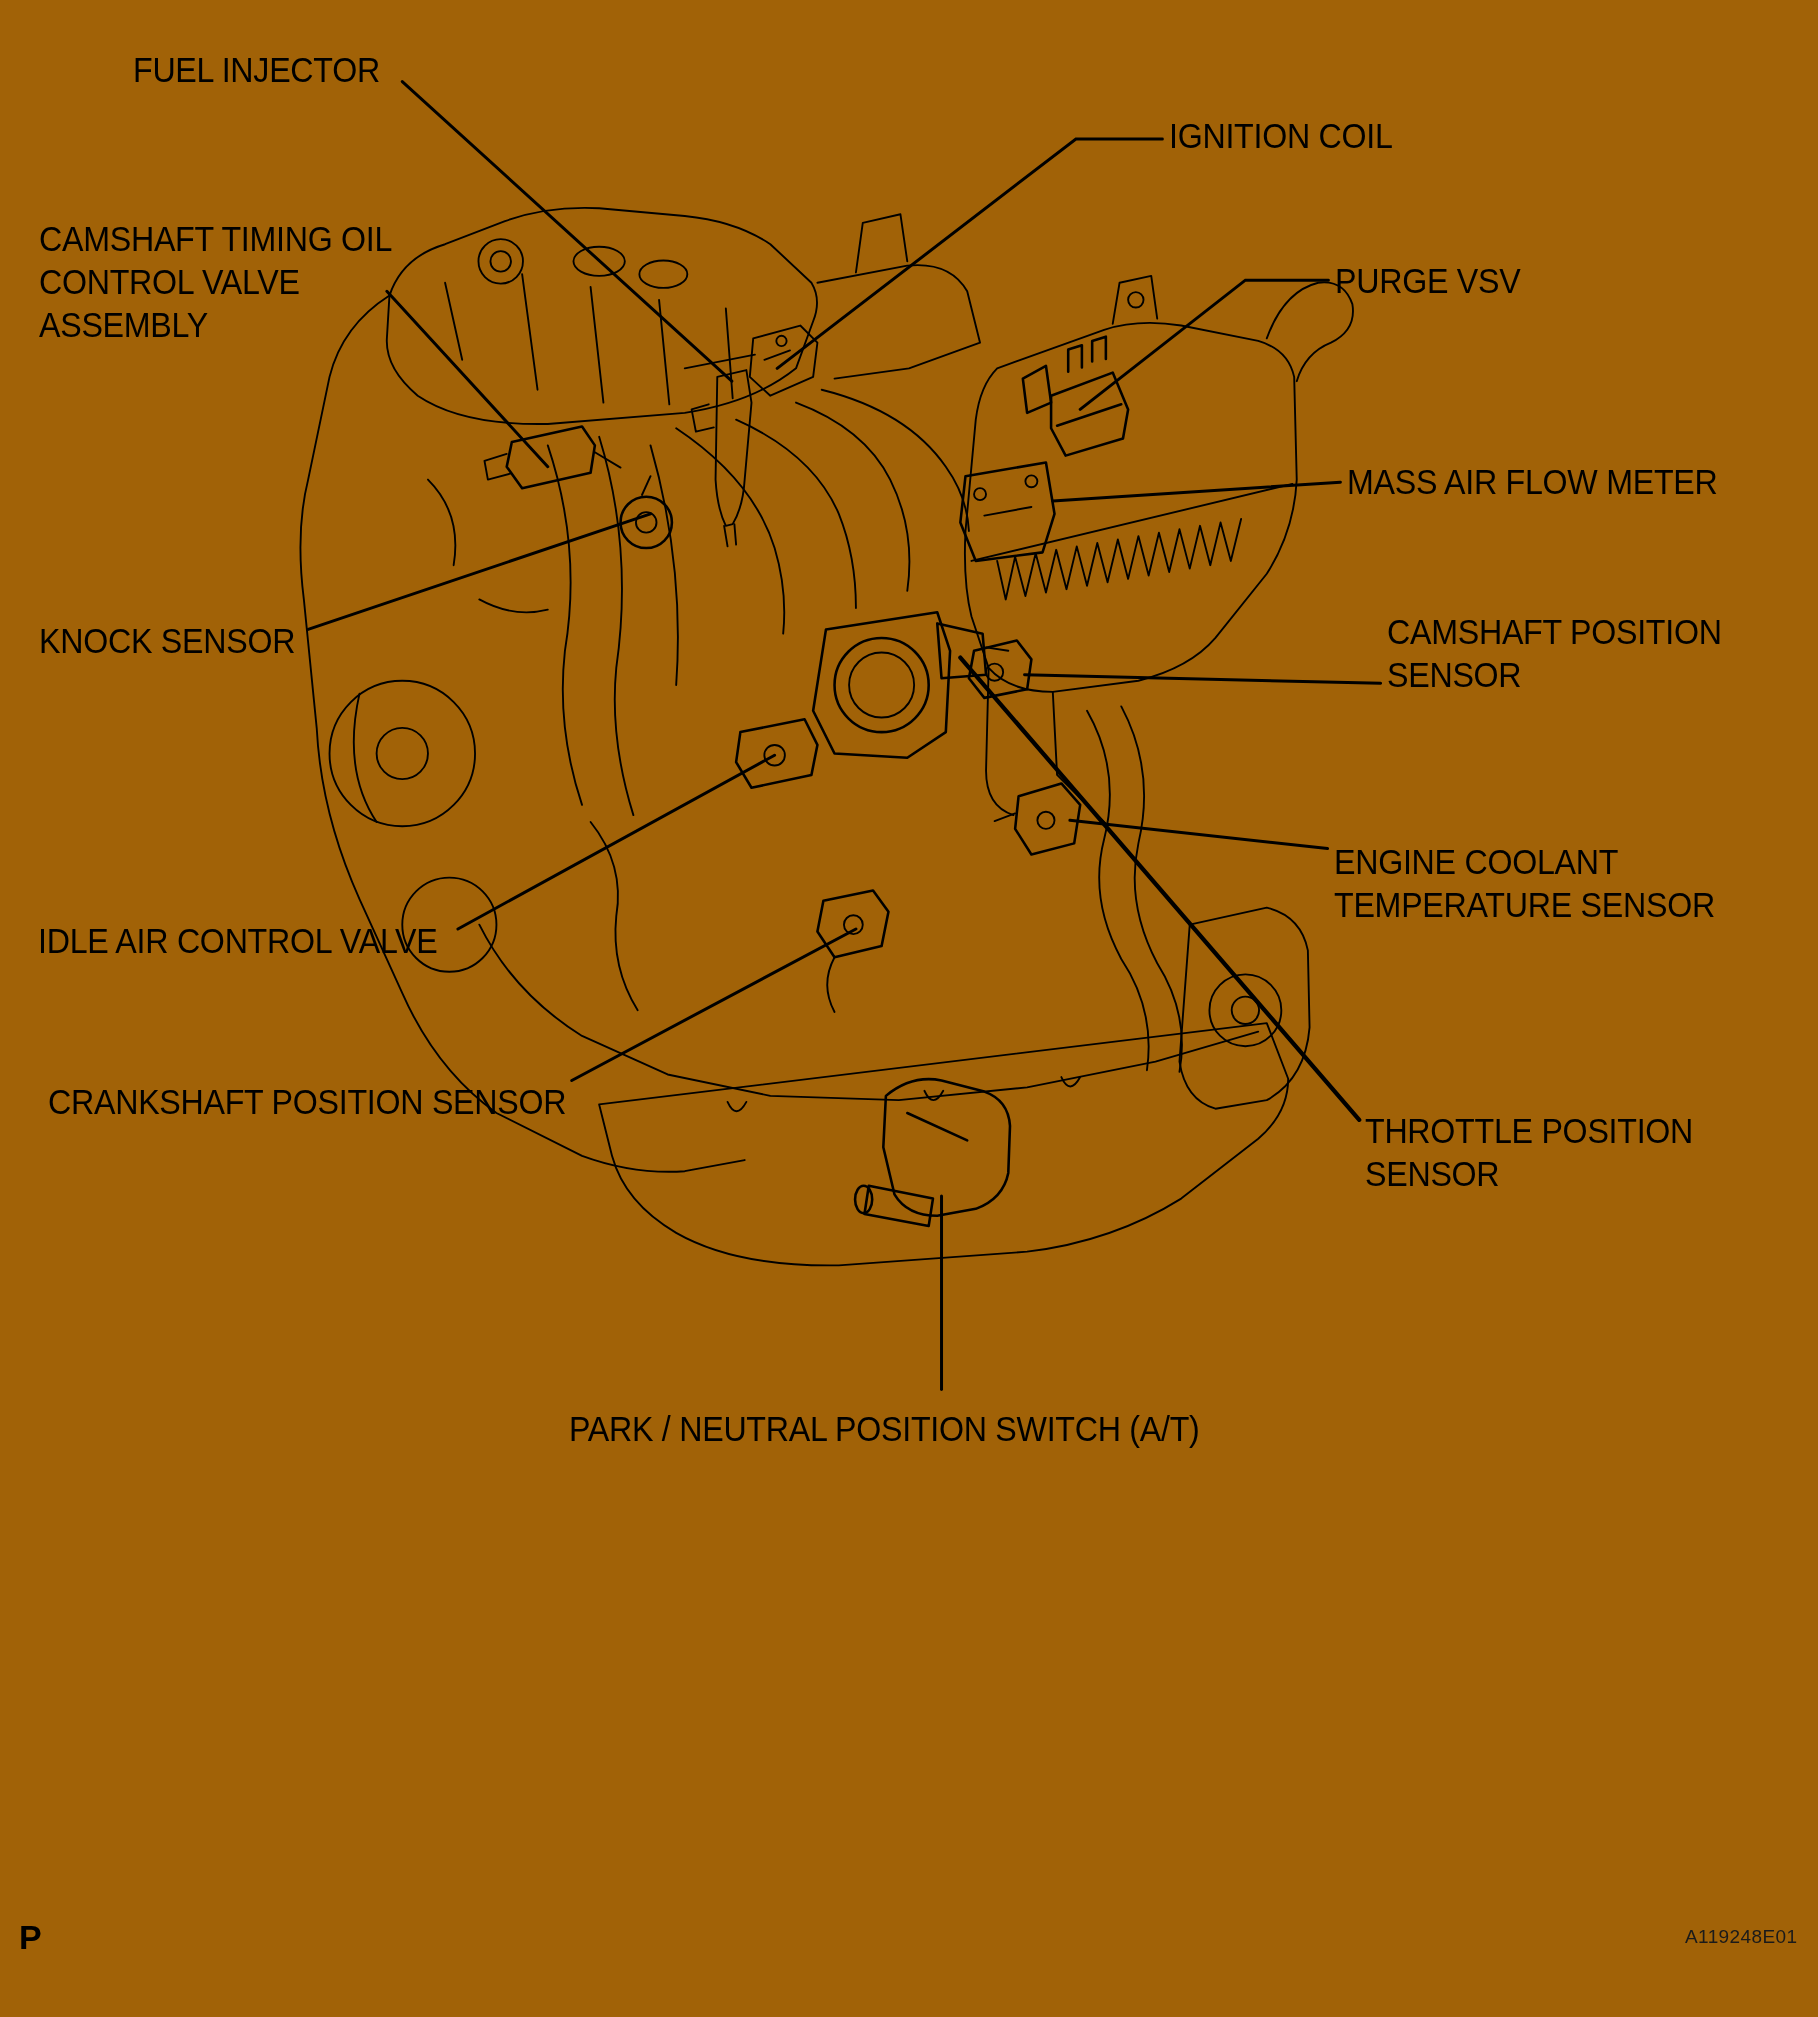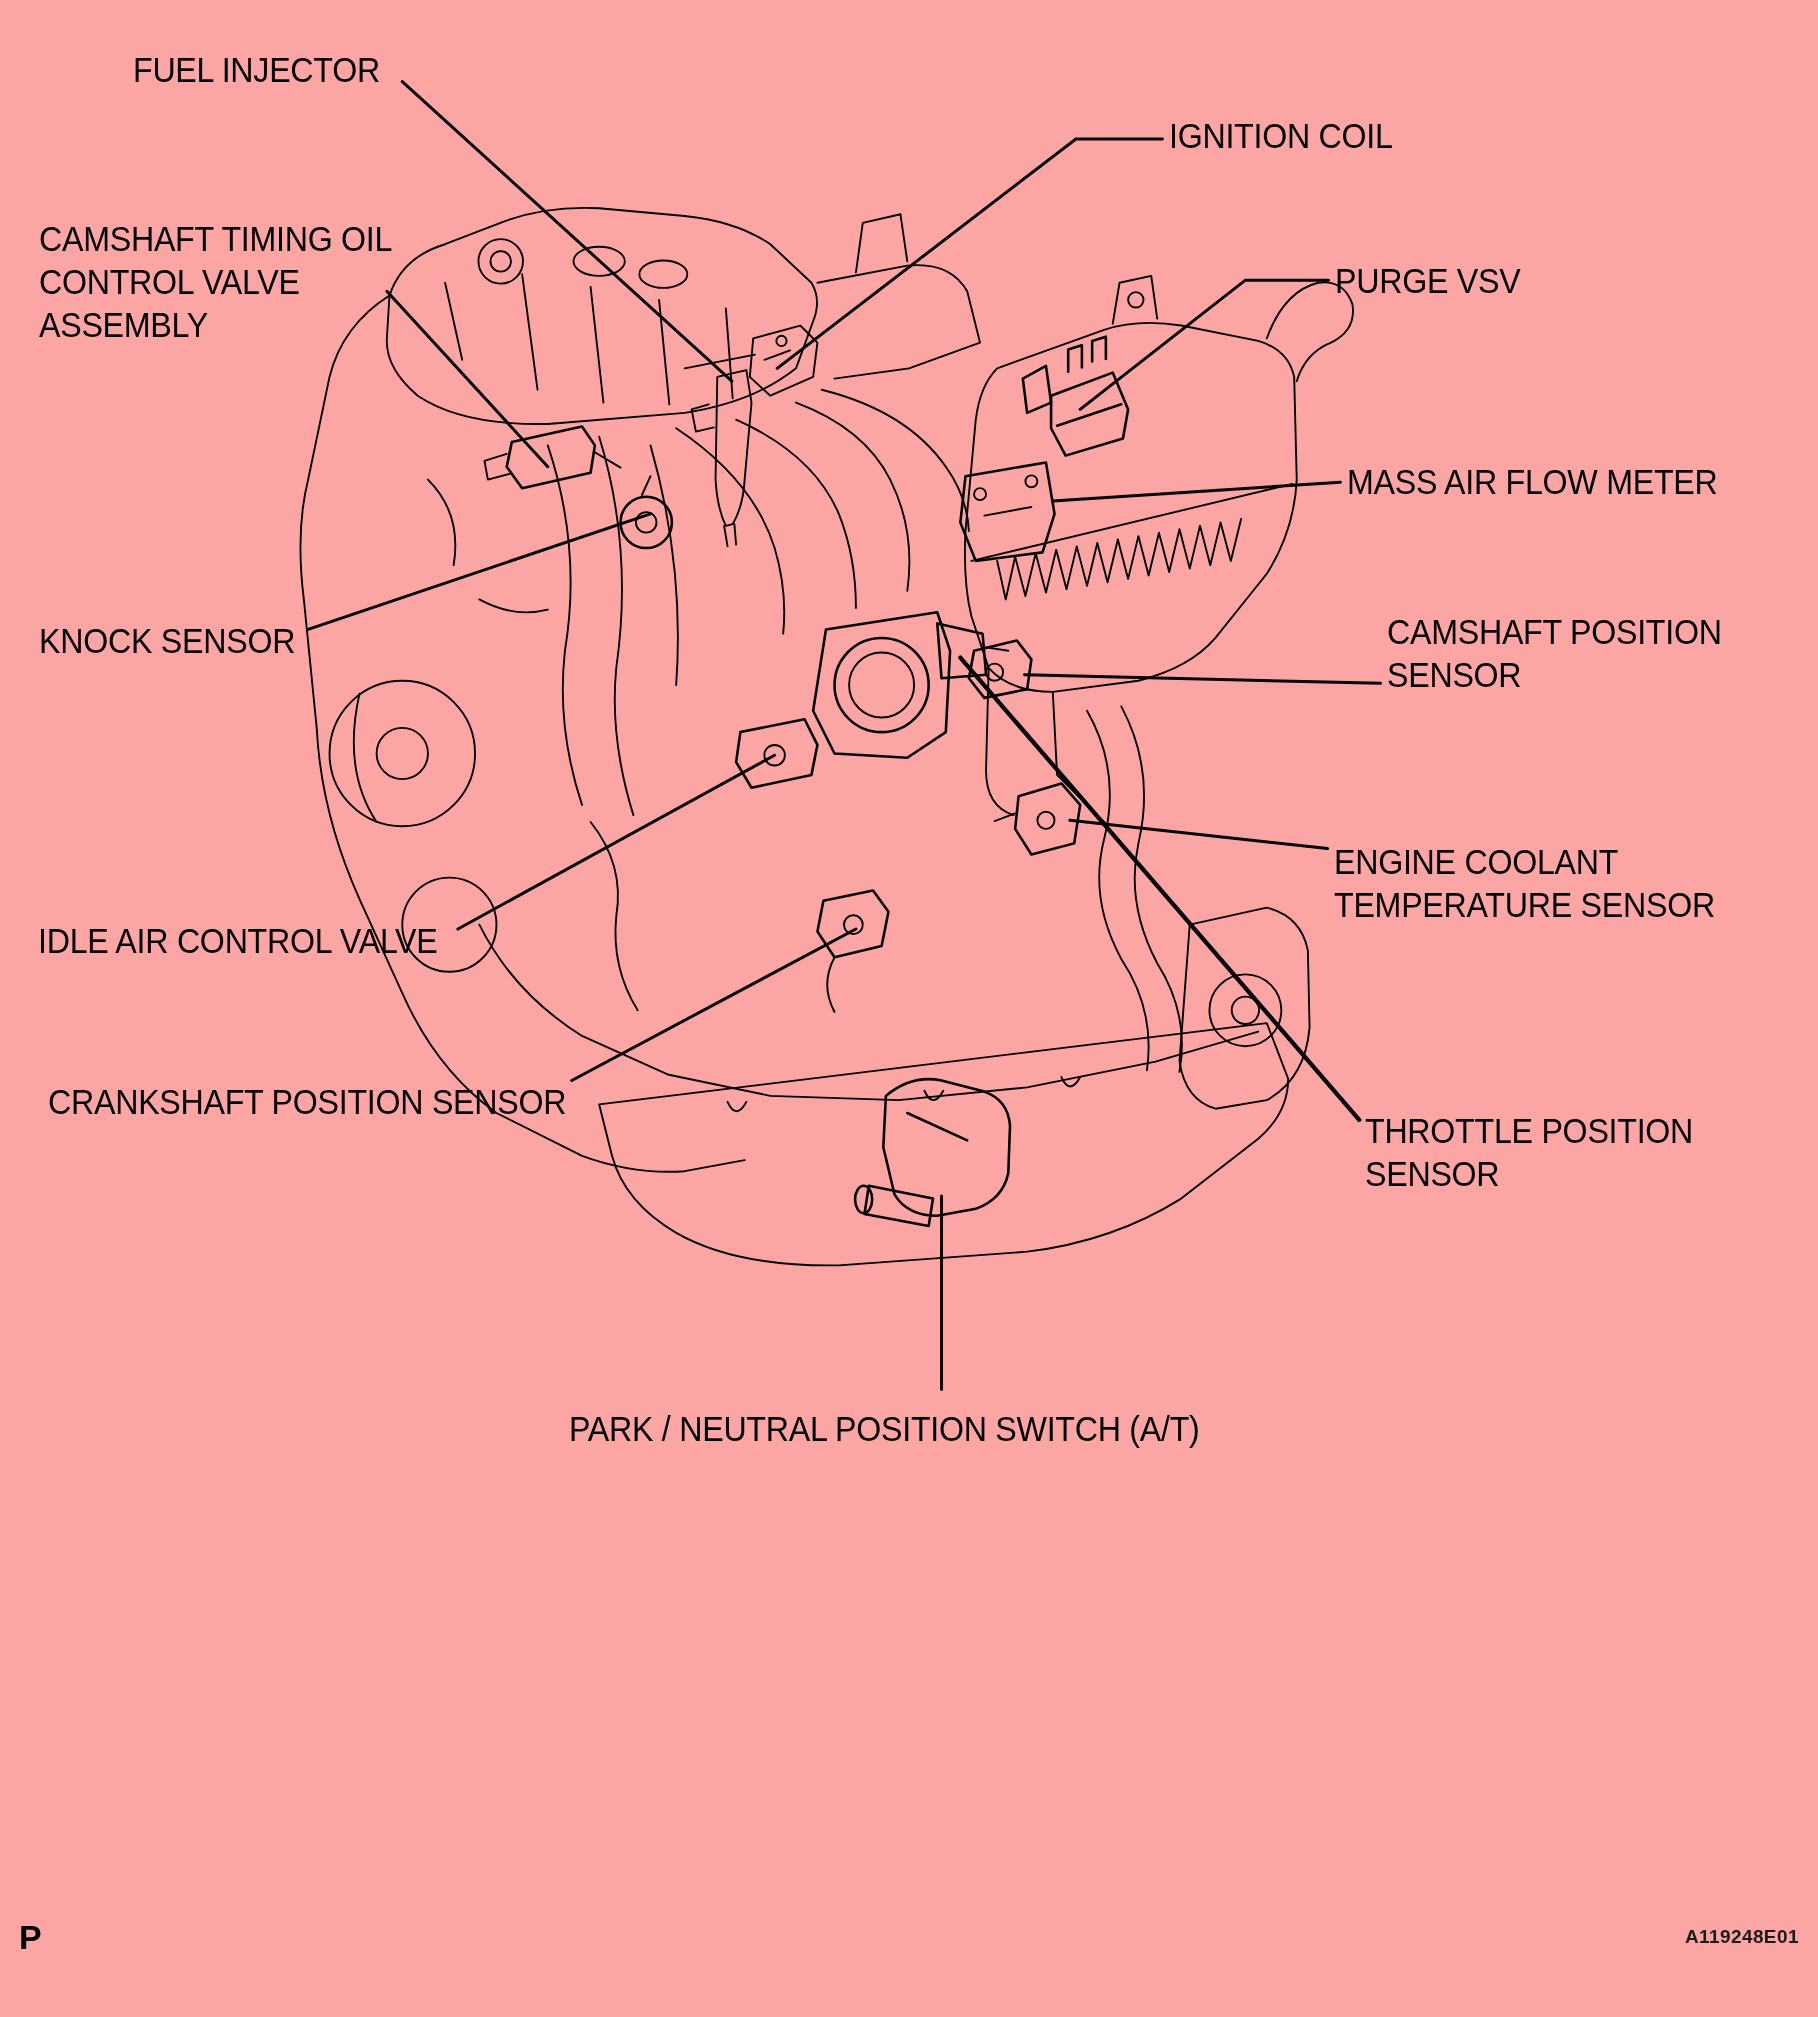--- a/index.html
+++ b/index.html
@@ -1,19 +1,19 @@
 <!DOCTYPE html>
 <html style="font-size:13.7px"><head>
 <meta charset="utf-8">
 <style>
   html,body{margin:0;padding:0;background:#ffffff;}
   .canvas{
     position:relative;
     width:1818px;height:2018px;
-    background:#fca5a5;
+    background:#a16207;
     font-family:"Liberation Sans", sans-serif;
     overflow:hidden;
   }
   svg.art{position:absolute;left:0;top:0;width:1818px;height:2018px;}
   .callout{
     position:absolute;
     font-size:35px;
     line-height:43px;
     letter-spacing:-0.3px;
     color:#000;
@@ -32,21 +32,21 @@
   .co-idleair  {left:38px;  top:919px;}
   .co-crank    {left:48px;  top:1080px;}
   .co-throttle {left:1365px;top:1109px;}
   .co-park     {left:569px; top:1407px;}
   .page-marker{
     position:absolute;left:19px;top:1918px;
     font-size:34px;font-weight:bold;color:#000;
   }
   .figure-id{
     position:absolute;left:1685px;top:1926px;
-    font-size:19px;letter-spacing:0.4px;color:#1a1a1a;font-weight:bold;
+    font-size:19px;letter-spacing:0.4px;color:#1a1a1a;
   }
 </style>
 </head>
 <body>
 
 <div class="canvas">
 
   <svg class="art" viewBox="0 0 2124 2357">
 
     <g stroke="#000" fill="none" stroke-width="2.2" stroke-linejoin="round" stroke-linecap="round">

